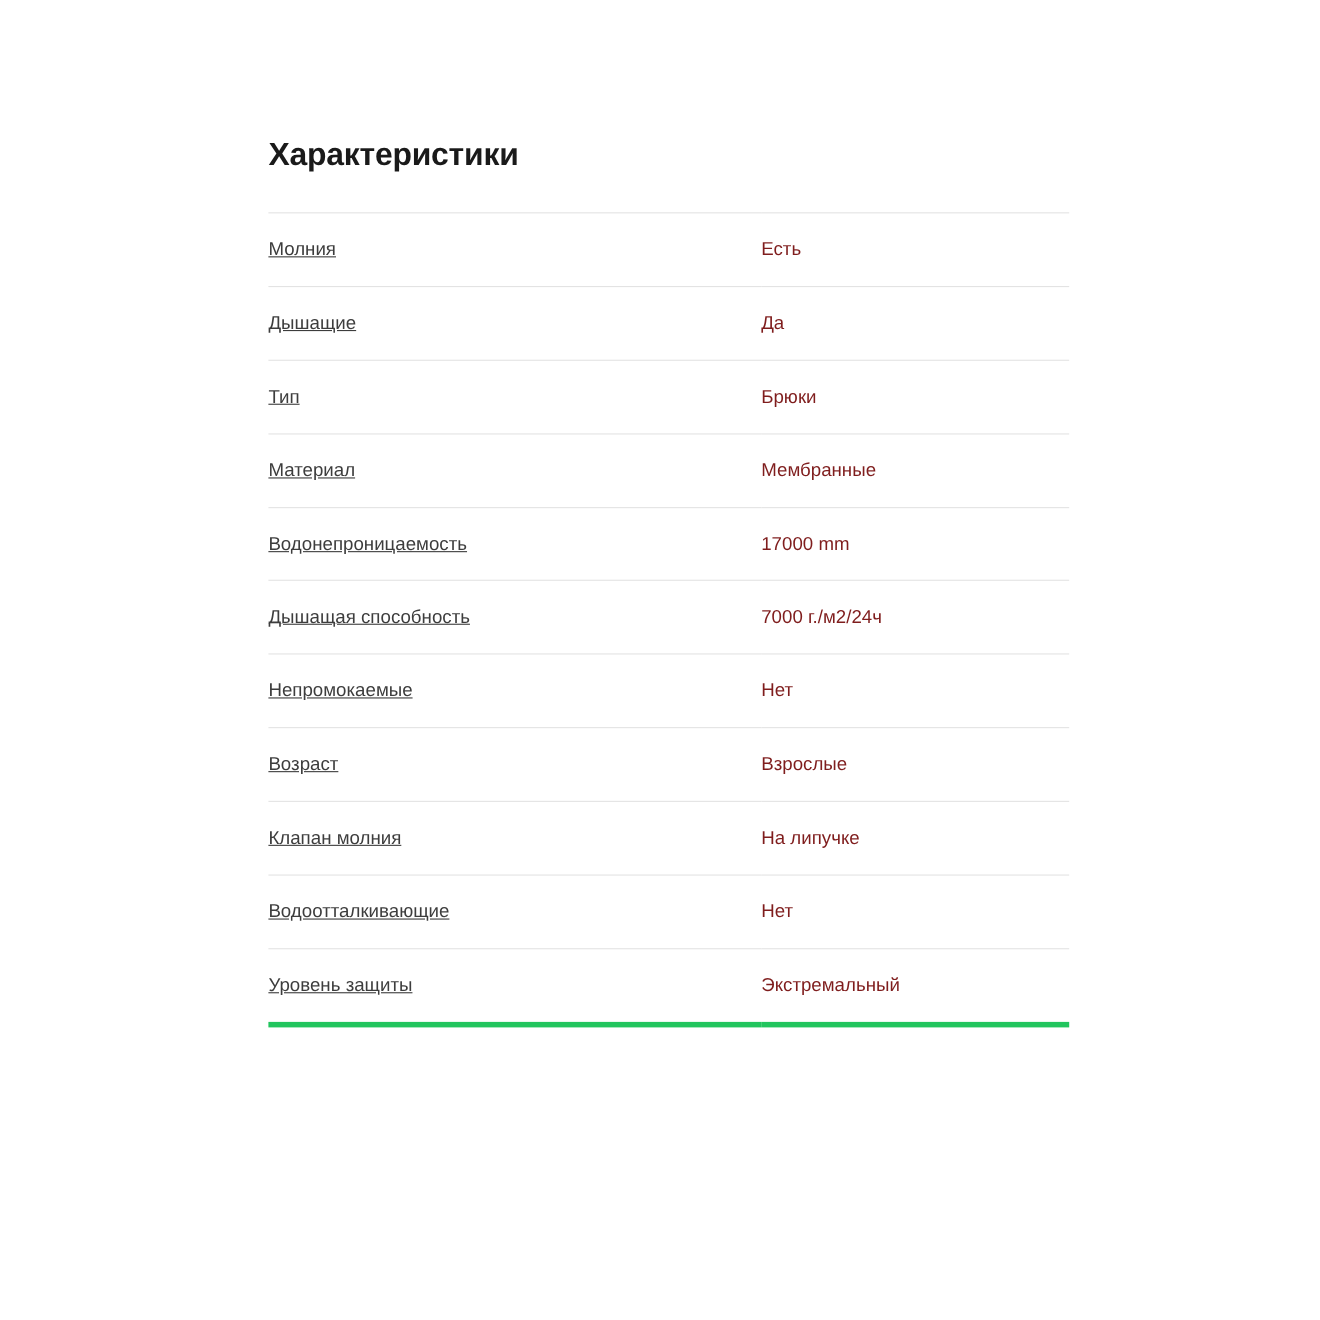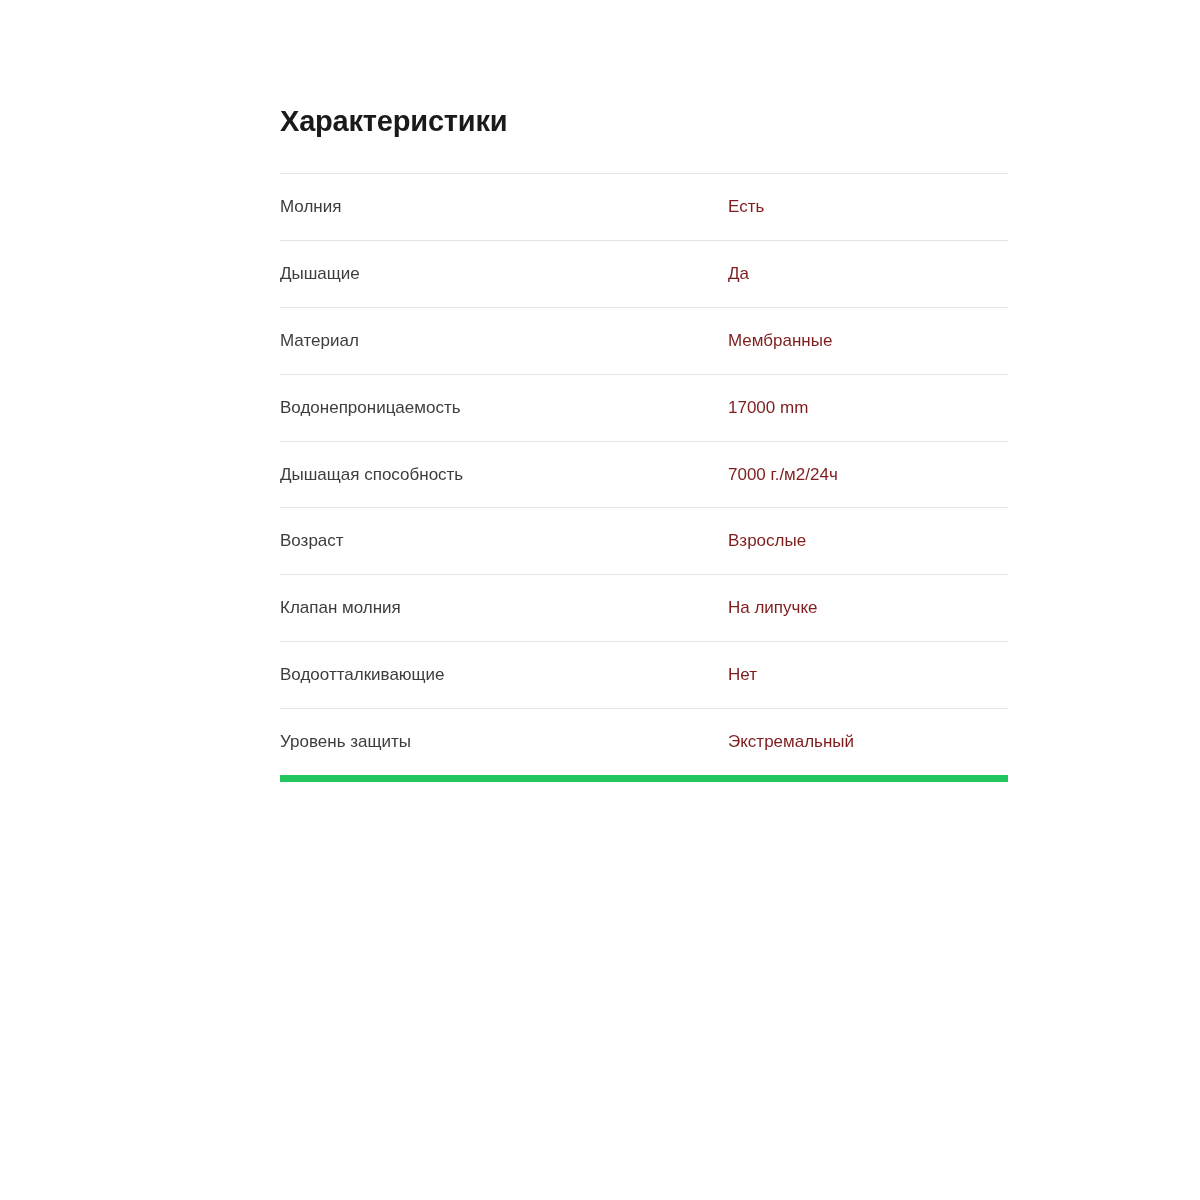--- a/index.html
+++ b/index.html
@@ -15,52 +15,52 @@
   }
   .page {
     width: 1200px;
     height: 1200px;
     box-sizing: border-box;
     position: relative;
   }
   .spec-panel {
     position: absolute;
     left: 244px;
-    top: 104px;
+    top: 124px;
     width: 728px;
-    margin-left: 36px;
   }
   .spec-title {
     font-size: 29px;
     font-weight: bold;
     color: #1a1a1a;
     letter-spacing: -0.2px;
     margin: 0 0 34px 0;
     line-height: 1.2;
   }
   .spec-table {
     width: 100%;
     border-collapse: collapse;
   }
   .spec-row {
     border-top: 1px solid #e3e3e3;
   }
   .spec-row:last-child {
-    border-bottom: 7px solid #22c55e;
+    border-bottom: 5px solid #22c55e;
   }
   .spec-cell {
     padding: 22px 0 21px 0;
     vertical-align: top;
     font-size: 17px;
     line-height: 1.35;
   }
   .spec-name {
     width: 448px;
     color: #3d3d3d;
     font-weight: 400;
+    text-decoration: underline;
   }
   .spec-value {
     color: #7f1d1d;
     font-weight: 400;
   }
 </style>
 </head>
 <body>
 
 <div class="page">
@@ -70,30 +70,38 @@
       <tbody>
         <tr class="spec-row">
           <td class="spec-cell spec-name">Молния</td>
           <td class="spec-cell spec-value">Есть</td>
         </tr>
         <tr class="spec-row">
           <td class="spec-cell spec-name">Дышащие</td>
           <td class="spec-cell spec-value">Да</td>
         </tr>
         <tr class="spec-row">
+          <td class="spec-cell spec-name">Тип</td>
+          <td class="spec-cell spec-value">Брюки</td>
+        </tr>
+        <tr class="spec-row">
           <td class="spec-cell spec-name">Материал</td>
           <td class="spec-cell spec-value">Мембранные</td>
         </tr>
         <tr class="spec-row">
           <td class="spec-cell spec-name">Водонепроницаемость</td>
           <td class="spec-cell spec-value">17000 mm</td>
         </tr>
         <tr class="spec-row">
           <td class="spec-cell spec-name">Дышащая способность</td>
           <td class="spec-cell spec-value">7000 г./м2/24ч</td>
+        </tr>
+        <tr class="spec-row">
+          <td class="spec-cell spec-name">Непромокаемые</td>
+          <td class="spec-cell spec-value">Нет</td>
         </tr>
         <tr class="spec-row">
           <td class="spec-cell spec-name">Возраст</td>
           <td class="spec-cell spec-value">Взрослые</td>
         </tr>
         <tr class="spec-row">
           <td class="spec-cell spec-name">Клапан молния</td>
           <td class="spec-cell spec-value">На липучке</td>
         </tr>
         <tr class="spec-row">

